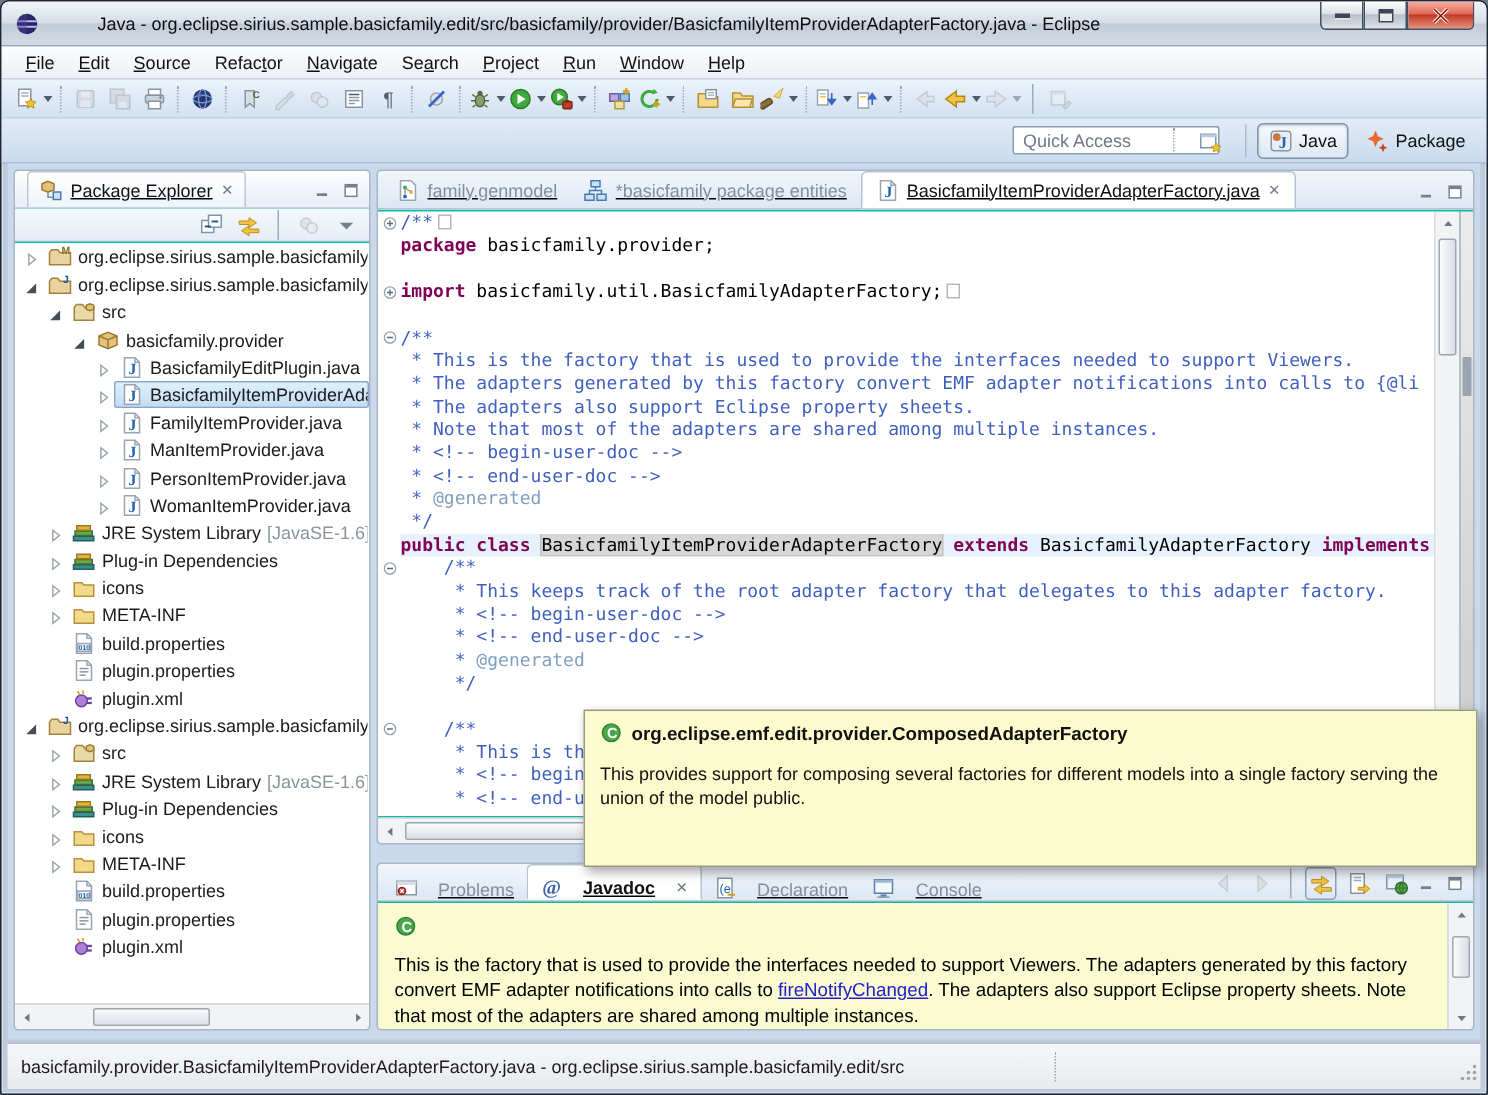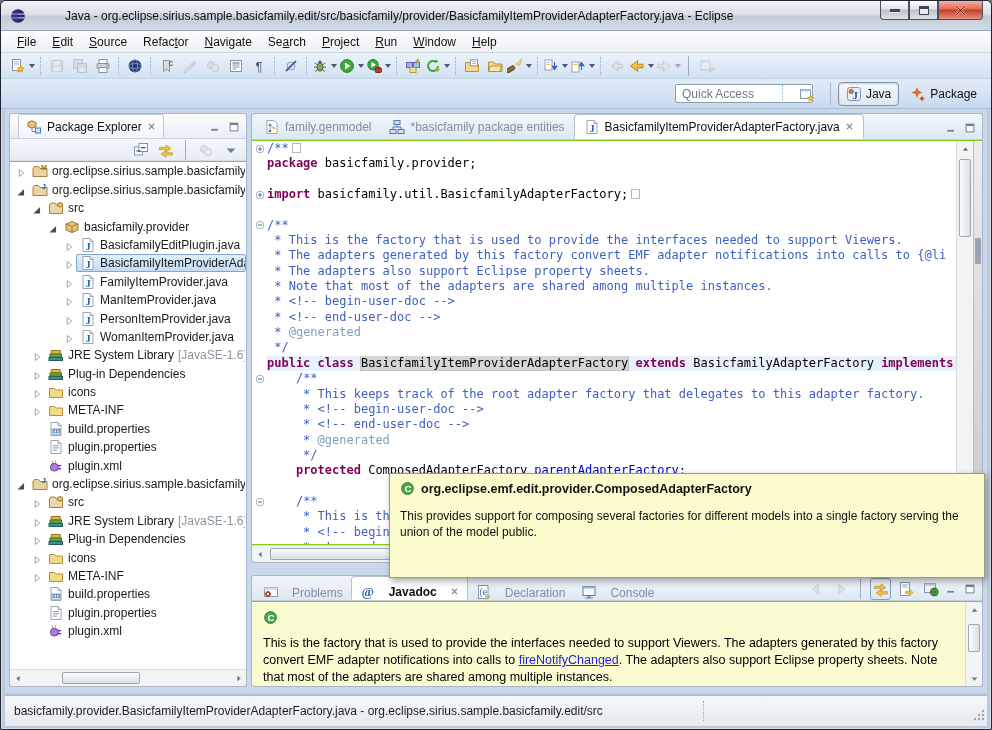--- a/index.html
+++ b/index.html
@@ -34,21 +34,21 @@
   .qa{position:absolute;left:674px;top:5px;width:138px;height:19px;border:1px solid #8a9cb2;border-radius:2px;
     font-size:12px;padding:1px 6px;color:#333;font-family:"Liberation Sans",sans-serif;}
   .qa::placeholder{color:#6e7886;}
   .persp-area{position:absolute;right:6px;top:2px;height:26px;display:flex;align-items:center;gap:3px;}
   .persp{display:flex;align-items:center;gap:4px;font-size:12px;color:#111;padding:3px 7px;border-radius:4px;border:1px solid transparent;background:none;font-family:"Liberation Sans",sans-serif;}
   .persp.active{border:1px solid #7f93ab;background:linear-gradient(#f7fafd,#dde7f2);box-shadow:inset 0 1px 2px rgba(0,0,0,.18);}
   .pvline{width:1px;height:22px;background:#a8bccf;margin:0 4px;}
   .pdots{width:0;border-left:1px dotted #96adc6;height:18px;margin:0 5px;}
   
   .workbench{position:absolute;top:108px;left:4px;right:4px;bottom:36px;background:#c9d9eb;}
-  .panel{position:absolute;background:#84cc16;border:1px solid #a9b6c6;border-radius:3px;overflow:hidden;}
+  .panel{position:absolute;background:#14b8a6;border:1px solid #a9b6c6;border-radius:3px;overflow:hidden;text-decoration:underline;}
   .pkg{left:4px;top:4px;width:238px;height:574px;}
   .edp{left:246px;top:4px;right:4px;height:450px;}
   .btp{left:246px;top:466px;right:4px;height:112px;}
   .phead{height:25px;background:linear-gradient(#fdfeff,#e7eef6);border-bottom:1px solid #c8d2de;position:relative;display:flex;align-items:flex-end;}
   .vtab{display:flex;align-items:center;gap:5px;background:linear-gradient(#ffffff,#f0f5fa);border:1px solid #bcc8d6;border-bottom:none;
     border-radius:3px 3px 0 0;height:24px;padding:0 7px;font-size:12px;color:#111;margin-left:8px;}
   .pbtns{position:absolute;right:4px;top:5px;display:flex;gap:3px;}
   .pbtn{width:16px;height:15px;display:flex;align-items:center;justify-content:center;}
   .ptool{height:22px;background:linear-gradient(#f4f8fb,#e5edf5);border-bottom:1px solid #d5deE8;display:flex;justify-content:flex-end;align-items:center;padding-right:4px;gap:2px;}
   .ptool .tb-btn{height:19px;}
@@ -1057,21 +1057,20 @@
           <div class="cl cur"><span class="fold"></span><span class="ctext"><span class="s-k">public class </span><span class="s-occ">BasicfamilyItemProviderAdapterFactory</span><span class="s-p"> </span><span class="s-k">extends</span><span class="s-p"> BasicfamilyAdapterFactory </span><span class="s-k">implements</span></span></div>
           <div class="cl"><span class="fold"><span class="ic"><svg width="10" height="10" viewBox="0 0 16 16">
                   <circle cx="8" cy="8" r="6" fill="#fff" stroke="#93a1b1" stroke-width="1.4"></circle>
                   <path d="M4.8 8h6.4" stroke="#5a6b7d" stroke-width="1.6"></path>
                 </svg></span></span><span class="ctext"><span class="s-p">    </span><span class="s-c">/**</span></span></div>
           <div class="cl"><span class="fold"></span><span class="ctext"><span class="s-c">     * This keeps track of the root adapter factory that delegates to this adapter factory.</span></span></div>
           <div class="cl"><span class="fold"></span><span class="ctext"><span class="s-c">     * &lt;!-- begin-user-doc --&gt;</span></span></div>
           <div class="cl"><span class="fold"></span><span class="ctext"><span class="s-c">     * &lt;!-- end-user-doc --&gt;</span></span></div>
           <div class="cl"><span class="fold"></span><span class="ctext"><span class="s-c">     * </span><span class="s-d">@generated</span></span></div>
           <div class="cl"><span class="fold"></span><span class="ctext"><span class="s-c">     */</span></span></div>
-          <div class="cl"><span class="fold"></span><span class="ctext"><span class="s-p">    </span><span class="s-k">protected</span><span class="s-p"> ComposedAdapterFactory </span><span class="s-f">parentAdapterFactory</span><span class="s-p">;</span></span></div>
           <div class="cl"><span class="fold"></span><span class="ctext"></span></div>
           <div class="cl"><span class="fold"><span class="ic"><svg width="10" height="10" viewBox="0 0 16 16">
                   <circle cx="8" cy="8" r="6" fill="#fff" stroke="#93a1b1" stroke-width="1.4"></circle>
                   <path d="M4.8 8h6.4" stroke="#5a6b7d" stroke-width="1.6"></path>
                 </svg></span></span><span class="ctext"><span class="s-p">    </span><span class="s-c">/**</span></span></div>
           <div class="cl"><span class="fold"></span><span class="ctext"><span class="s-c">     * This is the factory that is used to provide the interfaces needed to support Viewers.</span></span></div>
           <div class="cl"><span class="fold"></span><span class="ctext"><span class="s-c">     * &lt;!-- begin-user-doc --&gt;</span></span></div>
           <div class="cl"><span class="fold"></span><span class="ctext"><span class="s-c">     * &lt;!-- end-user-doc --&gt;</span></span></div>
         </div>
       <div class="vscroll" style="right:9px;top:27px;bottom:18px;">

